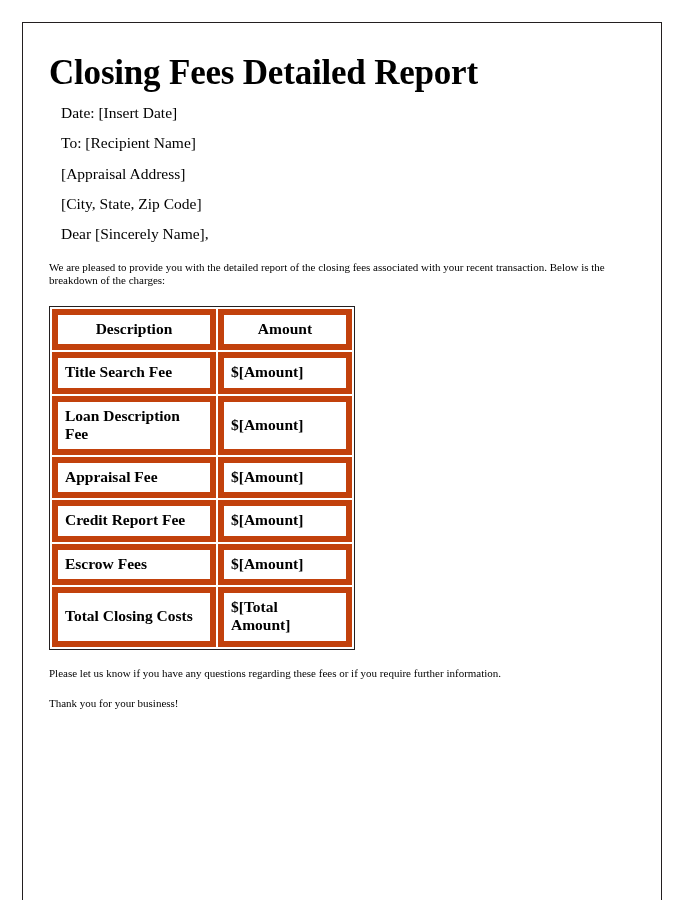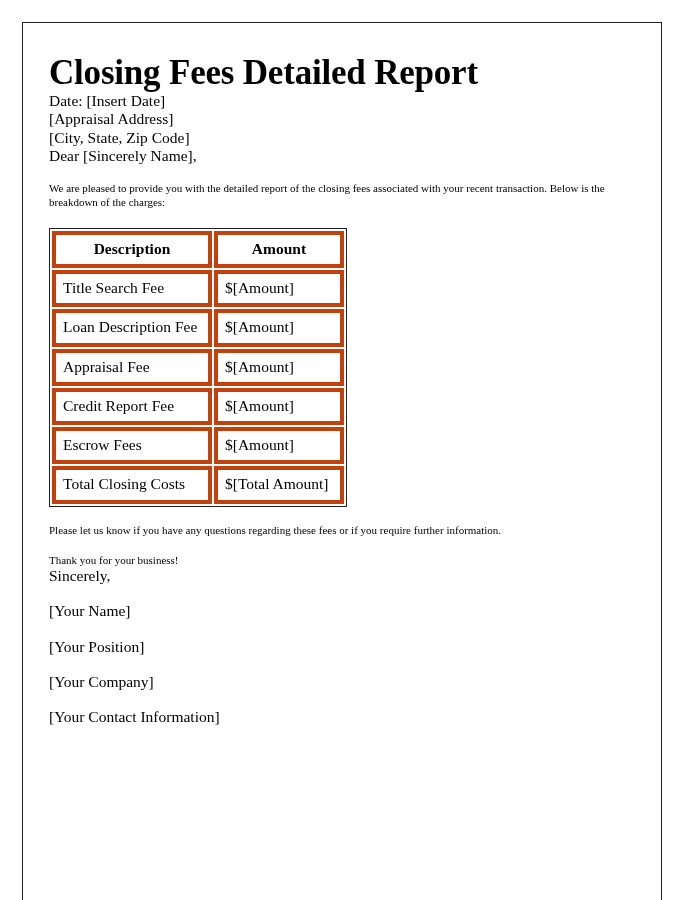--- a/index.html
+++ b/index.html
@@ -36,21 +36,21 @@
     font-size: 35px;
     font-weight: bold;
     line-height: 1.12;
     margin: 6px 0 0 0;
     letter-spacing: -0.2px;
   }
 
   p.line {
     font-size: 15.5px;
     line-height: 1.18;
-    margin: 0;
+    margin: 12px;
     padding: 0;
   }
 
   
   .block-gap-top { margin-top: 17px; }
   .block-gap-big { margin-top: 51px; }
 
   .para {
     font-size: 11px;
     line-height: 1.2;
@@ -62,51 +62,52 @@
   table.fees-table {
     border: 1.5px solid #231f20;
     border-spacing: 2px;
     border-collapse: separate;
     margin-top: 19px;
     margin-bottom: 0;
     background: #ffffff;
   }
   table.fees-table td,
   table.fees-table th {
-    border: 4px solid #c2410c;
+    border: 6px solid #c2410c;
     font-size: 15.5px;
     line-height: 1.18;
     padding: 5px 7px 6px 7px;
     vertical-align: middle;
     background: #ffffff;
   }
   table.fees-table th {
     font-weight: bold;
     text-align: center;
   }
   table.fees-table td {
     text-align: left;
-    font-weight: normal;
+    font-weight: bold;
   }
   table.fees-table .col-desc { width: 138px; }
   table.fees-table .col-amt  { width: 108px; }
 
   .sig-block p.line { margin: 0; }
   .sig-block p.line + p.line { margin-top: 17px; }
 </style>
 </head>
 <body>
 
 <div class="page-sheet">
   <div class="page-inner">
 
     <h1 class="doc-title">Closing Fees Detailed Report</h1>
 
     <div>
       <p class="line block-gap-big">Date: [Insert Date]</p>
+      <p class="line block-gap-top">To: [Recipient Name]</p>
       <p class="line block-gap-top">[Appraisal Address]</p>
       <p class="line block-gap-top">[City, State, Zip Code]</p>
     </div>
 
     <p class="line block-gap-big">Dear [Sincerely Name],</p>
 
     <p class="para">We are pleased to provide you with the detailed report of the closing fees associated with your recent transaction. Below is the breakdown of the charges:</p>
 
     <table class="fees-table">
       <thead>
@@ -140,22 +141,15 @@
           <td class="col-desc">Total Closing Costs</td>
           <td class="col-amt">$[Total Amount]</td>
         </tr>
       </tbody>
     </table>
 
     <p class="para">Please let us know if you have any questions regarding these fees or if you require further information.</p>
 
     <p class="para">Thank you for your business!</p>
 
-    <div class="sig-block">
-      <p class="line block-gap-big">Sincerely,</p>
-      <p class="line">[Your Name]</p>
-      <p class="line">[Your Position]</p>
-      <p class="line">[Your Company]</p>
-      <p class="line">[Your Contact Information]</p>
-    </div>
 
   </div>
 </div>
 
 </body></html>

